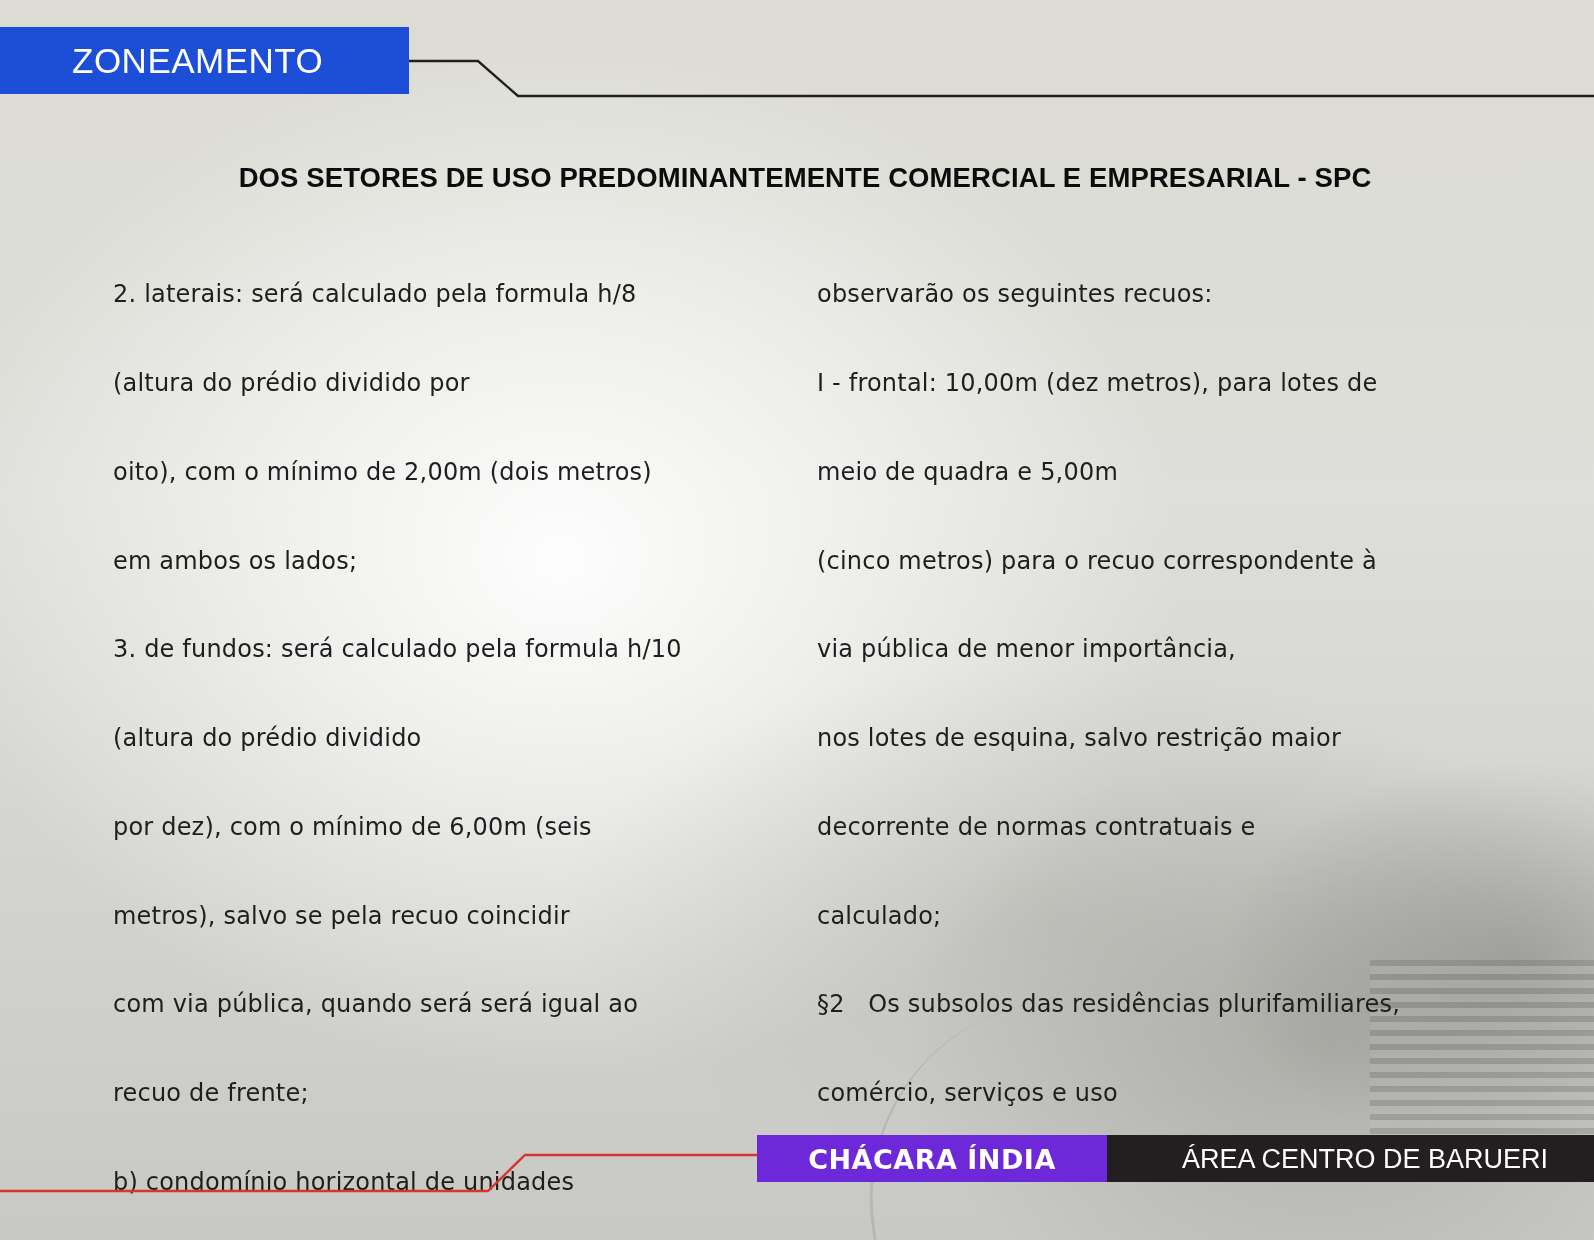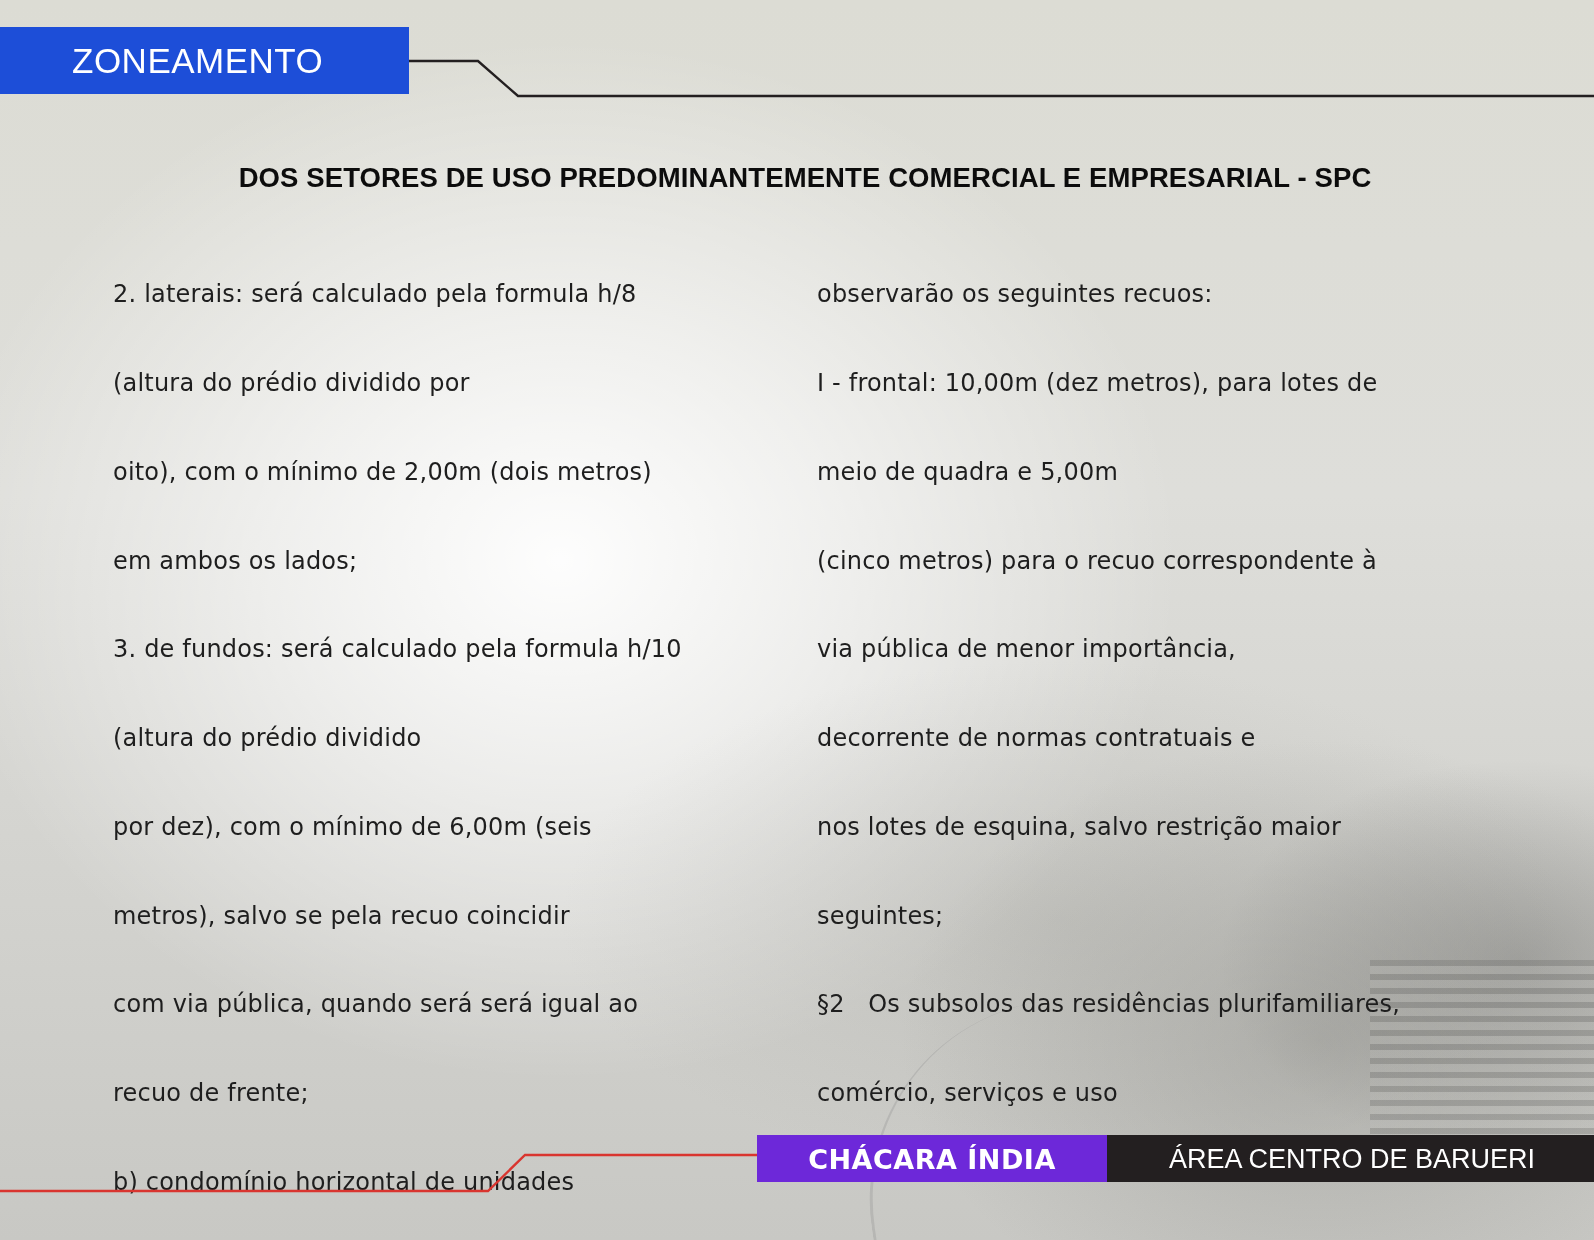--- a/index.html
+++ b/index.html
@@ -116,21 +116,21 @@
       left: 1107px; top: 1135px;
       width: 487px; height: 47px;
       background: #231f20;
       color: #ffffff;
       font-size: 27px;
       line-height: 49px;
       font-family: "Liberation Sans", sans-serif;
     }
     .footer-dark span {
       position: absolute;
-      left: 62px;
+      left: 75px;
     }
   </style>
 </head>
 <body>
 
 <div class="bg-photo">
   <div class="haze"></div>
   <div class="blocks"></div>
   <div class="road"></div>
 </div>
@@ -175,23 +175,23 @@
   
   
 </div>
 
 <div class="column column-right">
   <span class="line">observarão os seguintes recuos:</span>
   <span class="line">I - frontal: 10,00m (dez metros), para lotes de</span>
   <span class="line">meio de quadra e 5,00m</span>
   <span class="line">(cinco metros) para o recuo correspondente à</span>
   <span class="line">via pública de menor importância,</span>
+  <span class="line">nos lotes de esquina, salvo restrição maior</span>
   <span class="line">decorrente de normas contratuais e</span>
-  <span class="line">nos lotes de esquina, salvo restrição maior</span>
-  <span class="line">seguintes;</span>
+  <span class="line">calculado;</span>
   <span class="line">§2   Os subsolos das residências plurifamiliares,</span>
   <span class="line">comércio, serviços e uso</span>
   
   
   
   
   
   
   
   

